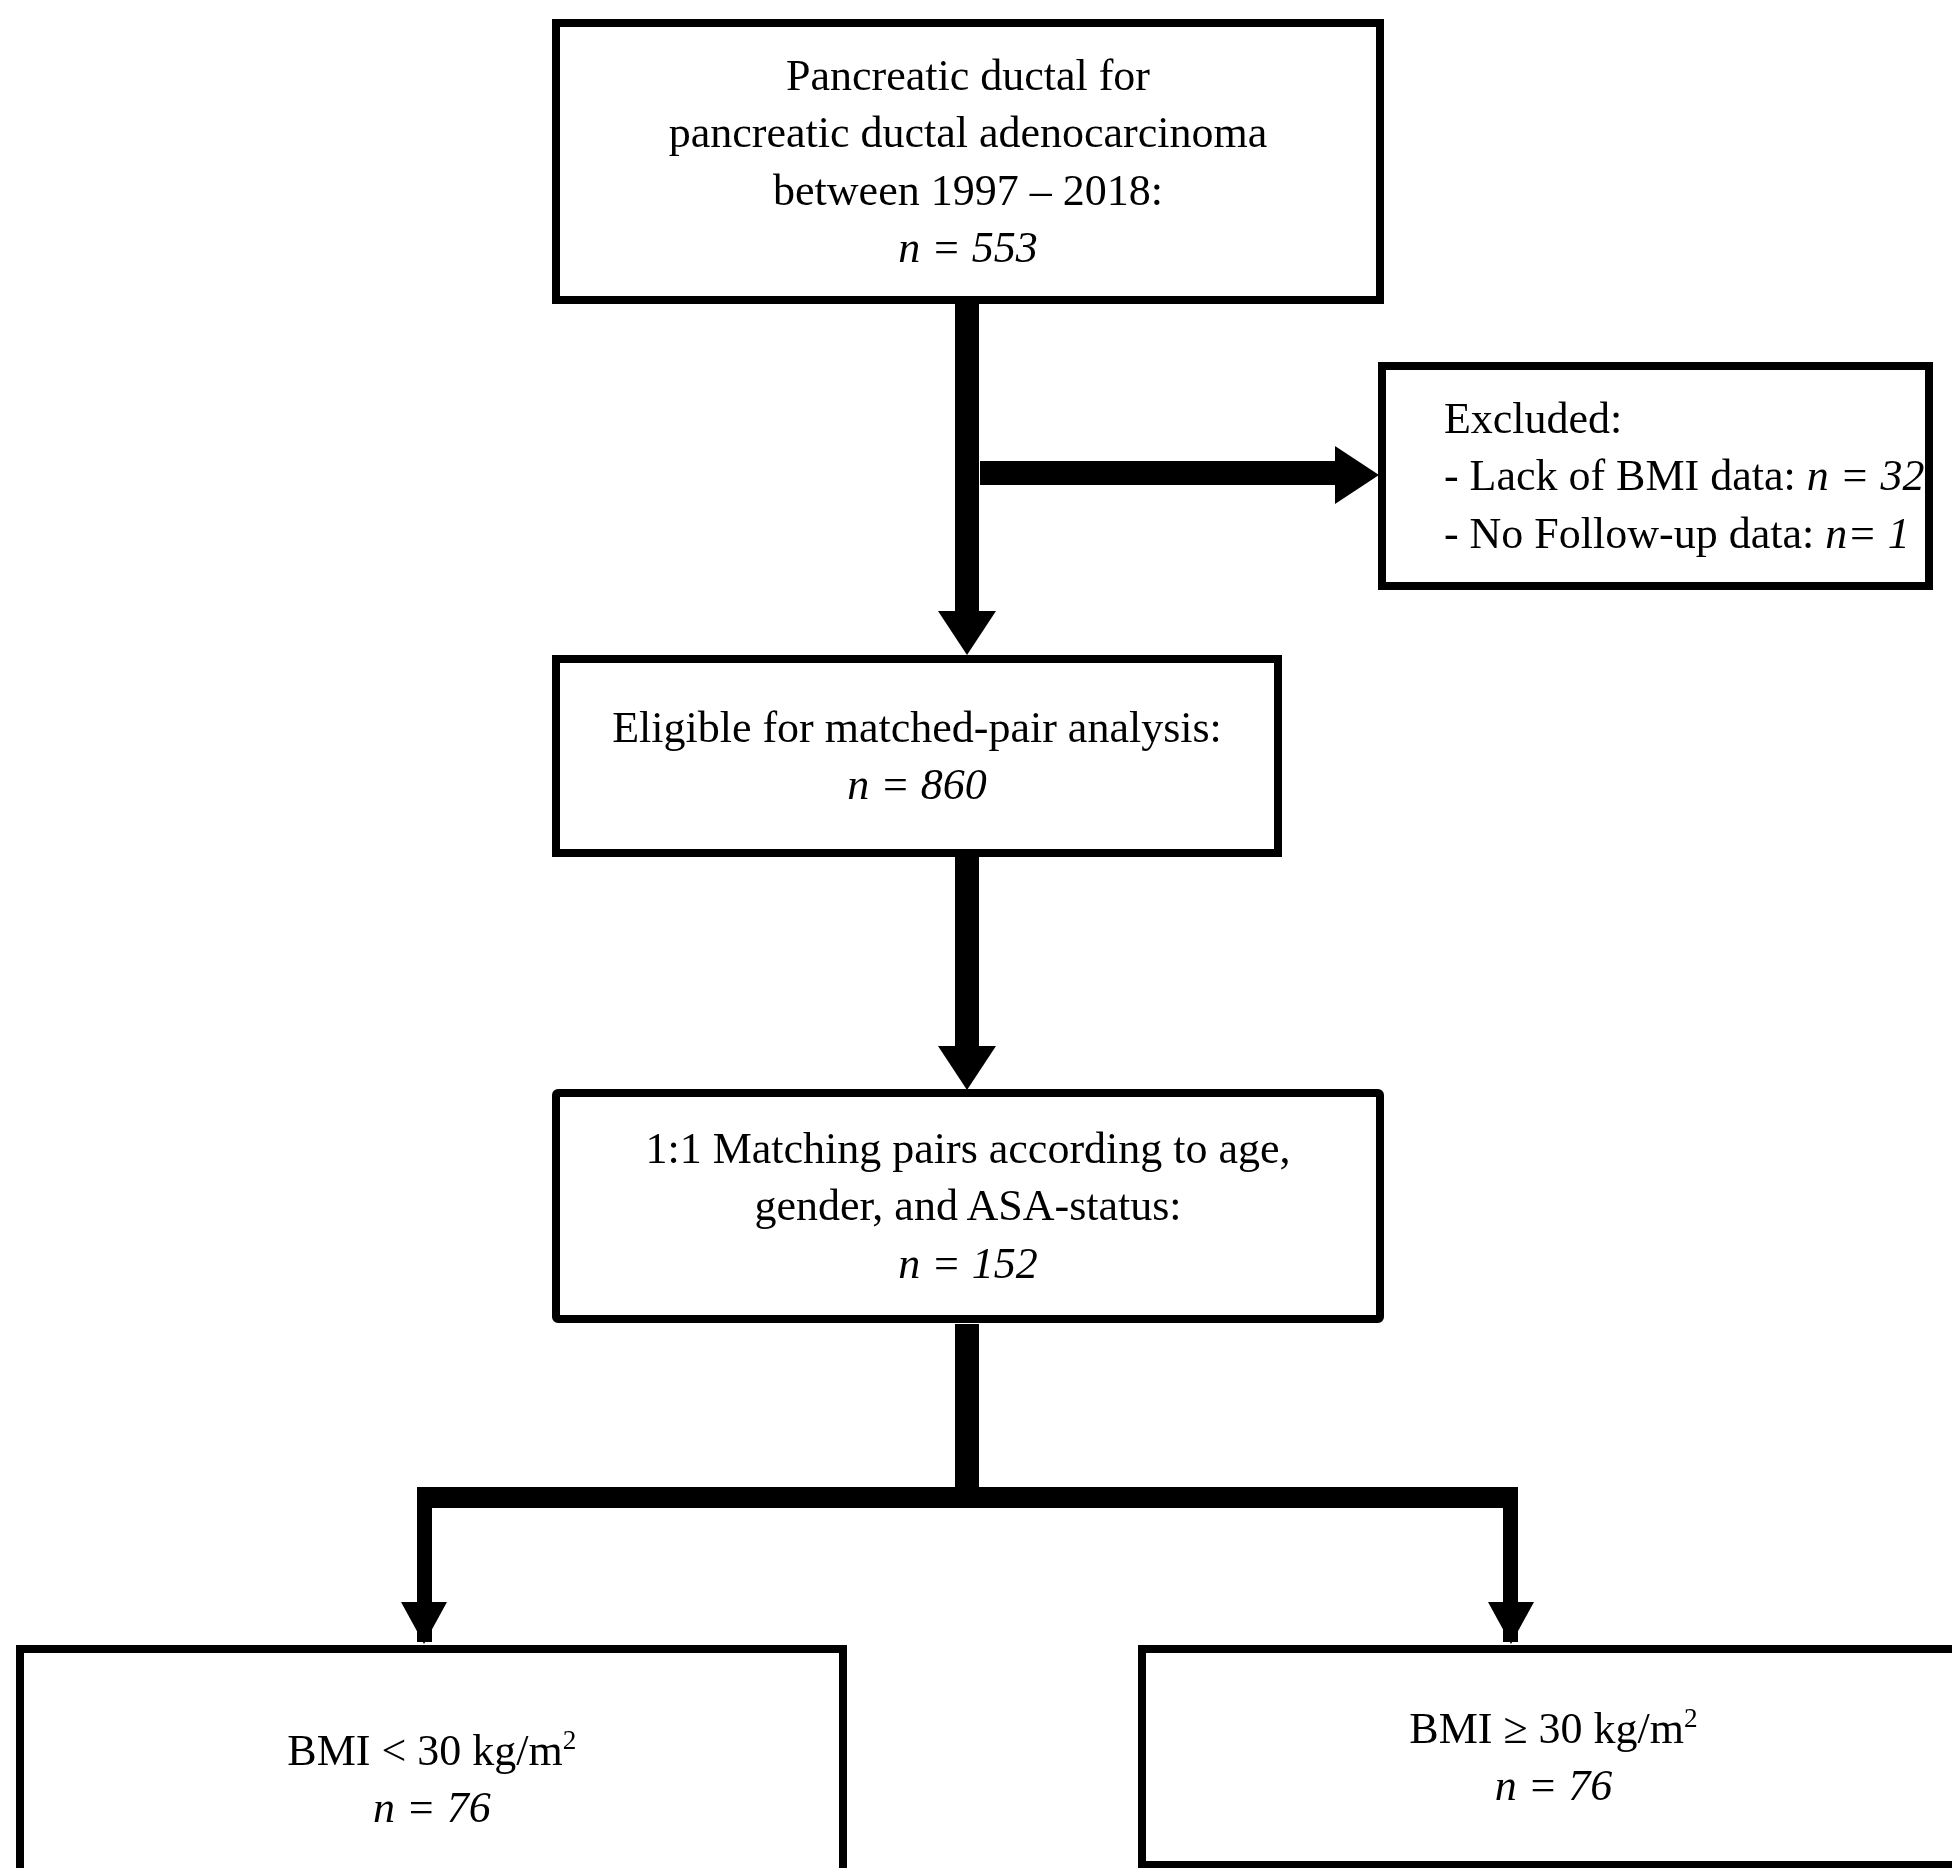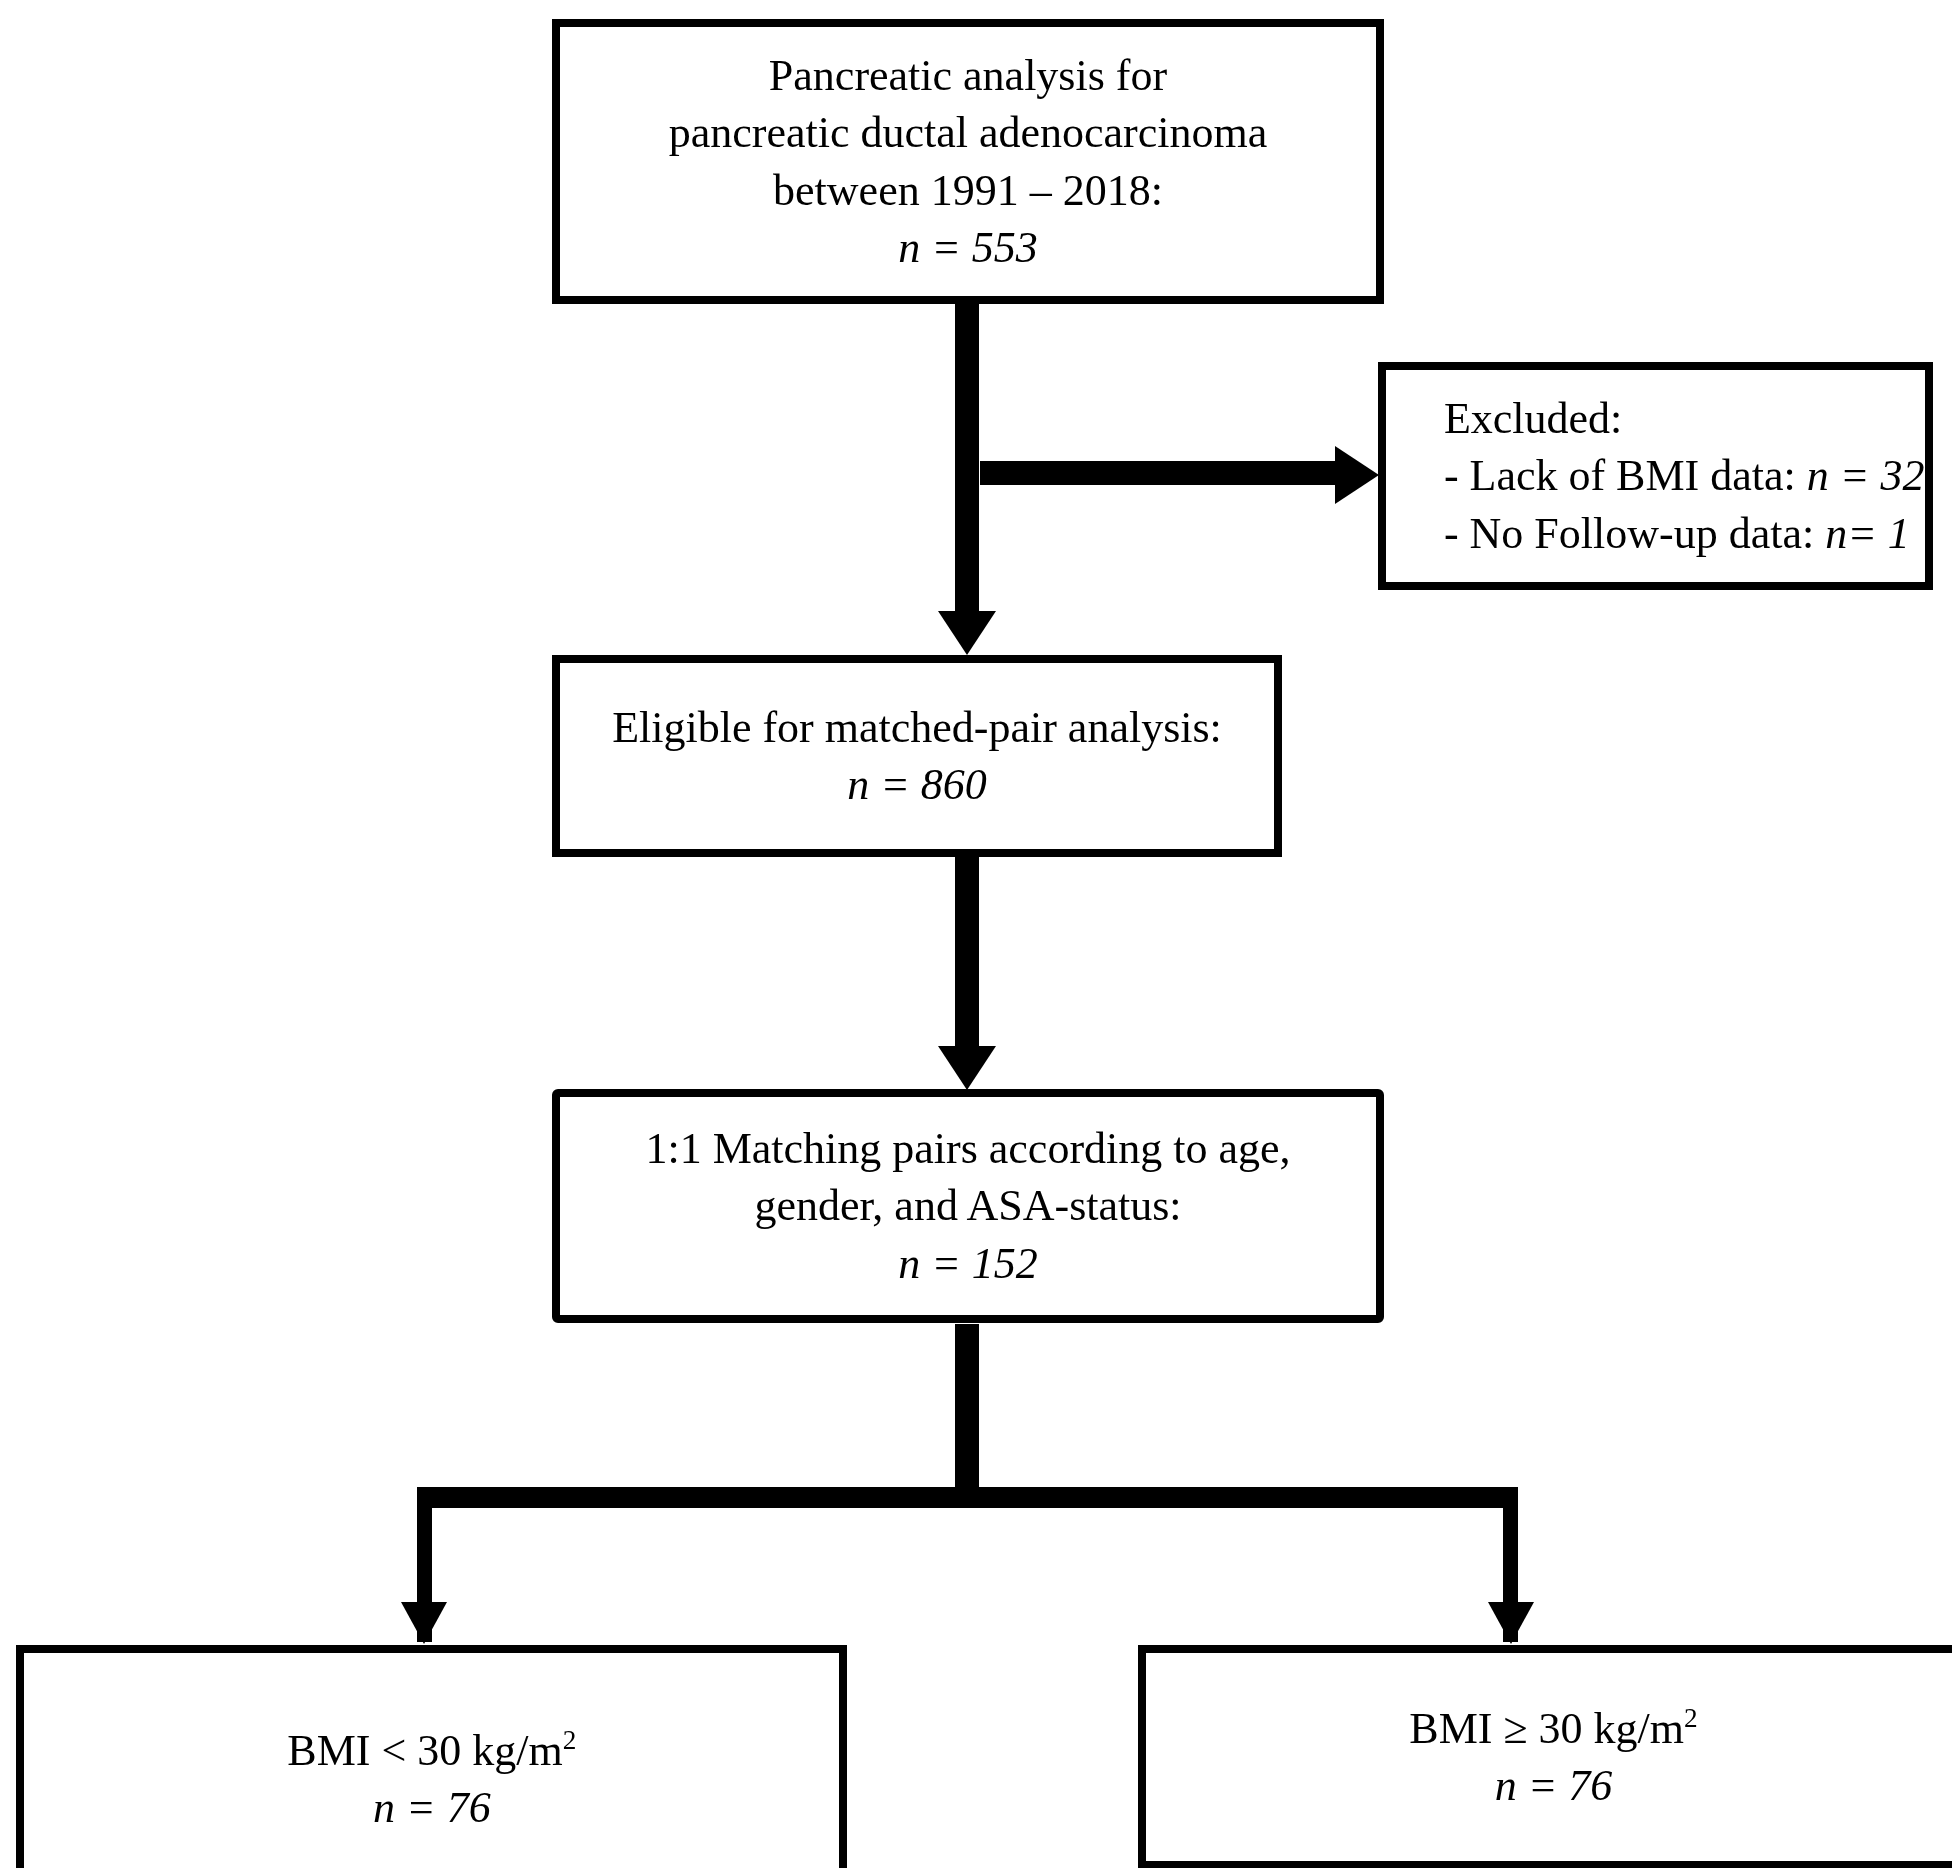--- a/index.html
+++ b/index.html
@@ -107,23 +107,23 @@
   #conn-arrow-left     { left: 401px;  top: 1602px; }
   #conn-arrow-right    { left: 1488px; top: 1602px; }
 </style>
 </head>
 <body>
 
 <div id="canvas">
 
   <div class="node" id="node-source">
     <div class="node-inner">
-      <span class="line-text">Pancreatic analysis for</span>
+      <span class="line-text">Pancreatic ductal for</span>
       <span class="line-text">pancreatic ductal adenocarcinoma</span>
-      <span class="line-text">between 1991 – 2018:</span>
+      <span class="line-text">between 1997 – 2018:</span>
       <span class="line-text"><span class="n-italic">n</span> <span class="n-italic">= 553</span></span>
     </div>
   </div>
 
   <div class="node" id="node-excluded">
     <div class="node-inner left-align">
       <span class="line-text">Excluded:</span>
       <span class="line-text"><span>- Lack of BMI data: </span><span class="n-italic">n</span><span class="n-italic"> = 32</span></span>
       <span class="line-text"><span>- No Follow-up data: </span><span class="n-italic">n</span><span class="n-italic">= 1</span></span>
     </div>

